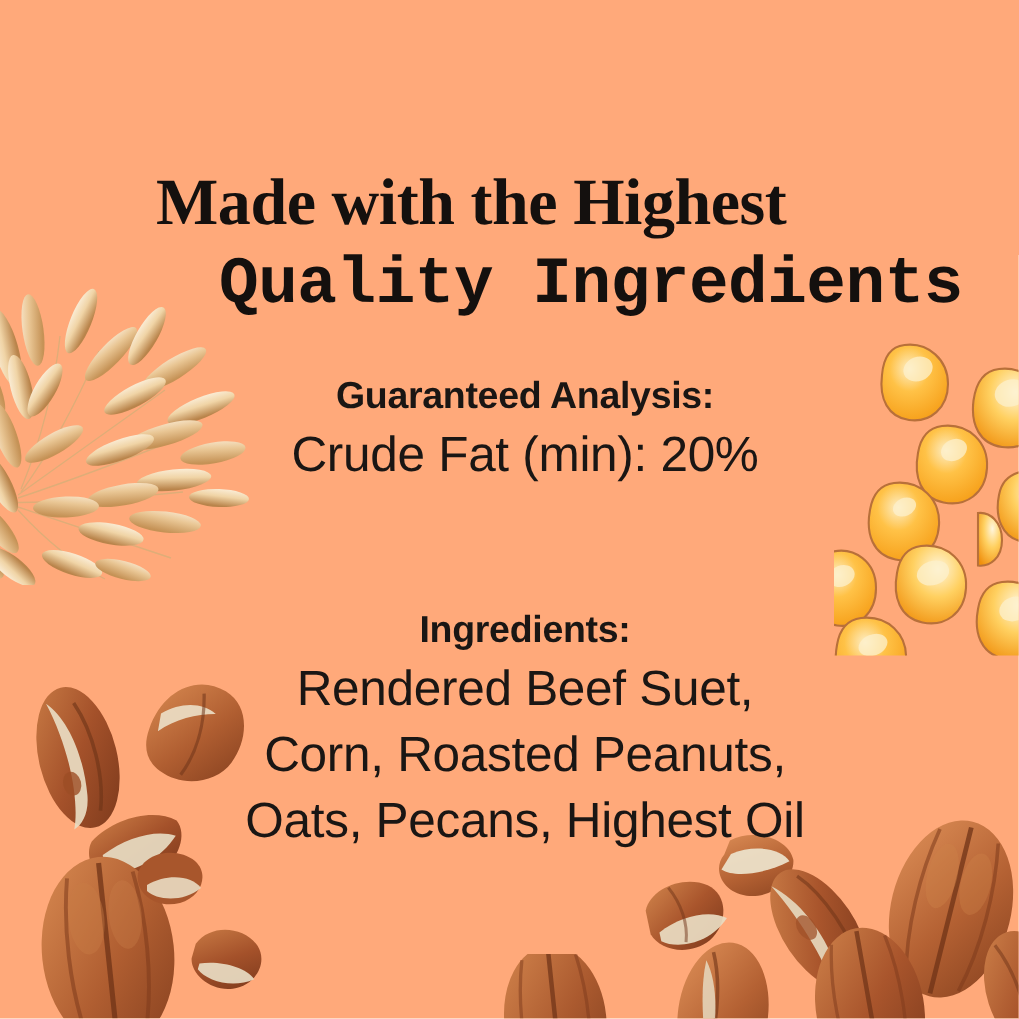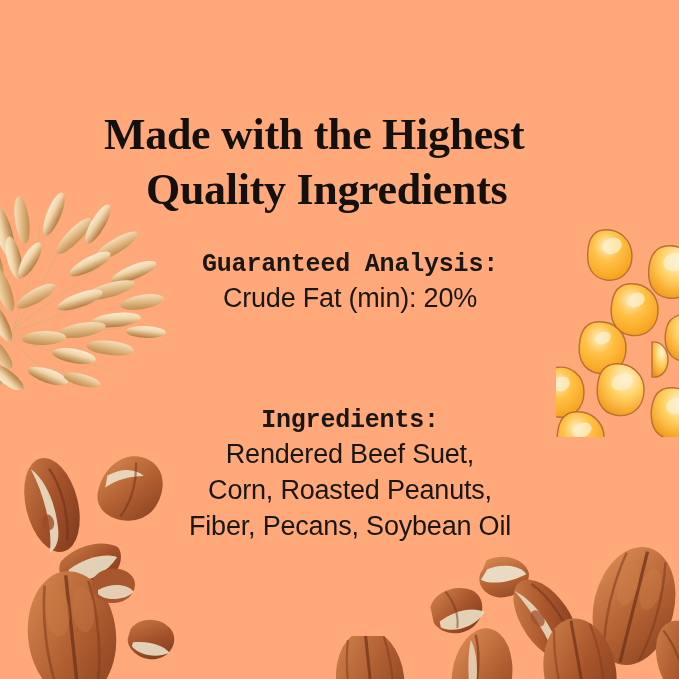--- a/index.html
+++ b/index.html
@@ -32,41 +32,40 @@
     top: 108px;
     width: 500px;
     font-family: "Liberation Serif", "DejaVu Serif", serif;
     font-weight: bold;
     font-size: 44px;
     line-height: 1.24;
     color: #14100e;
     letter-spacing: -0.3px;
   }
   .headline div { white-space: nowrap; }
-  .headline .line2 { padding-left: 42px; }
+  .headline .line2 { padding-left: 42px; font-family: Liberation Mono, monospace; }
 
   .textblock {
     position: absolute;
     left: 50px;
     width: 600px;
     text-align: center;
     color: #1a1614;
   }
   #analysis-block { top: 248px; }
   #ingredients-block { top: 404px; text-align: center; }
 
   .block-heading {
     font-size: 25px;
     font-weight: bold;
     line-height: 1.32;
     letter-spacing: -0.2px;
-    font-family: Liberation Mono, monospace;
   }
   .block-line {
-    font-size: 27px;
+    font-size: 33px;
     font-weight: normal;
     line-height: 1.33;
     letter-spacing: -0.2px;
   }
 </style>
 </head>
 <body>
 
 <div id="infographic">
 
@@ -307,16 +306,16 @@
 
   <div class="textblock" id="analysis-block">
     <div class="block-heading">Guaranteed Analysis:</div>
     <div class="block-line">Crude Fat (min): 20%</div>
   </div>
 
   <div class="textblock" id="ingredients-block">
     <div class="block-heading">Ingredients:</div>
     <div class="block-line">Rendered Beef Suet,</div>
     <div class="block-line">Corn, Roasted Peanuts,</div>
-    <div class="block-line">Fiber, Pecans, Soybean Oil</div>
+    <div class="block-line">Oats, Pecans, Highest Oil</div>
   </div>
 
 </div>
 
 </body></html>

